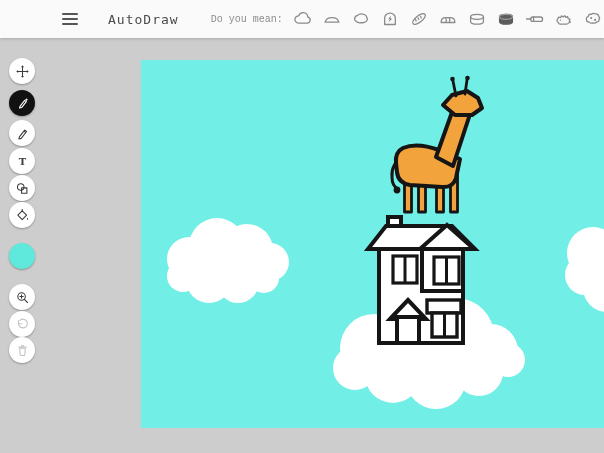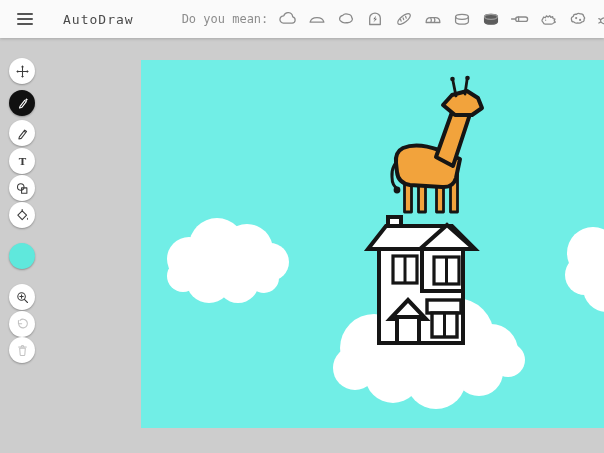--- a/index.html
+++ b/index.html
@@ -6,25 +6,25 @@
     --app-bg:#cdcdcd; --topbar-bg:#fafafa; --canvas-bg:#71EEE6;
     --swatch:#5FE8DC; --giraffe:#F2A33C; --outline:#151515;
     --cloud:#ffffff; --icon-gray:#8a8a8a; --disabled:#c2c2c2;
   }
   *{margin:0;padding:0;box-sizing:border-box;}
   html,body{width:604px;height:453px;overflow:hidden;}
   body{background:var(--app-bg);font-family:"DejaVu Sans Mono","Liberation Mono",monospace;position:relative;}
 
   
   .topbar{position:absolute;top:0;left:0;width:604px;height:38px;background:var(--topbar-bg);
-    box-shadow:0 1px 3px rgba(0,0,0,.18);display:flex;align-items:center;z-index:10;}
+    box-shadow:0 1px 3px rgba(0,0,0,.18);display:flex;align-items:center;z-index:10;padding-left:45px;}
   .hamburger{width:16px;height:12px;margin-left:17px;display:flex;flex-direction:column;justify-content:space-between;cursor:pointer;}
   .hamburger span{display:block;height:2px;background:#555;border-radius:1px;}
   .app-title{margin-left:30px;font-size:13px;letter-spacing:1px;color:#4a4a4a;}
-  .suggest-label{margin-left:48px;font-size:12px;color:#8d8d8d;white-space:nowrap;}
+  .suggest-label{margin-left:32px;font-size:10px;color:#8d8d8d;white-space:nowrap;font-family:Liberation Mono, monospace;}
   .suggest-row{display:flex;align-items:center;gap:7px;margin-left:9px;overflow:hidden;flex:1;}
   .sugg{width:22px;height:22px;flex:0 0 auto;display:flex;align-items:center;justify-content:center;cursor:pointer;}
   .sugg svg{width:22px;height:22px;stroke:var(--icon-gray);fill:none;stroke-width:1.4;stroke-linecap:round;stroke-linejoin:round;}
 
   
   .toolbar{position:absolute;left:9px;top:0;width:28px;z-index:5;}
   .tool{position:absolute;left:0;width:26px;height:26px;border-radius:50%;background:#fff;
     box-shadow:0 1px 2px rgba(0,0,0,.3);display:flex;align-items:center;justify-content:center;cursor:pointer;}
   .tool svg{width:15px;height:15px;stroke:#3c3c3c;fill:none;stroke-width:1.7;stroke-linecap:round;stroke-linejoin:round;}
   .tool.selected{background:#111;}

